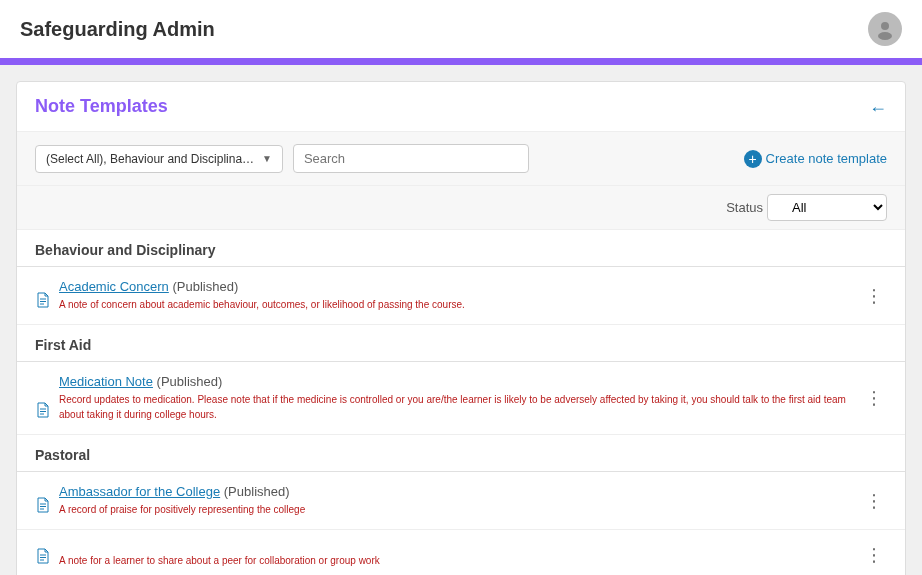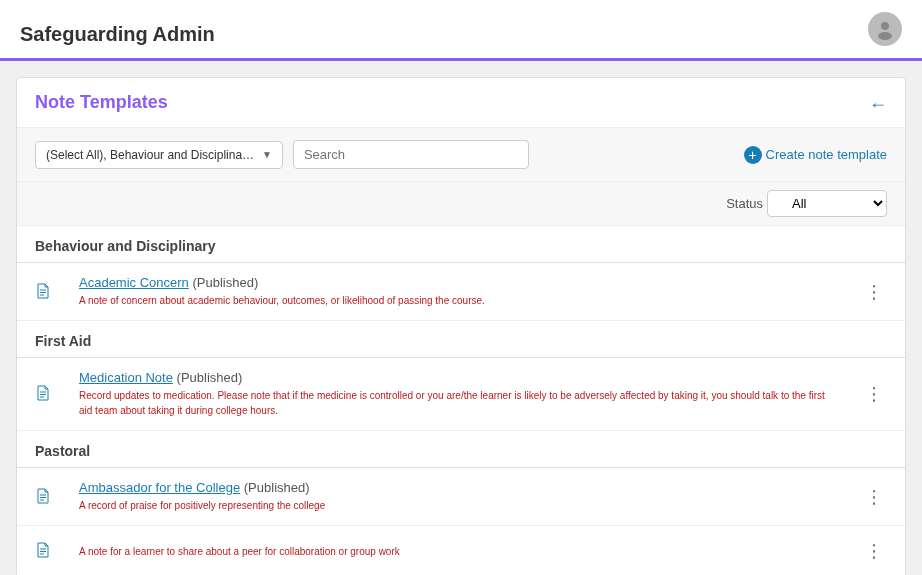--- a/index.html
+++ b/index.html
@@ -10,23 +10,23 @@
       color: #333;
       width: 922px;
       min-height: 575px;
     }
 
     
     .top-header {
       background: #fff;
       padding: 12px 20px;
       display: flex;
-      align-items: flex-end;
+      align-items: center;
       justify-content: space-between;
-      border-bottom: 3px solid #8b5cf6;
+      border-bottom: 7px solid #8b5cf6;
     }
     .top-header-title {
       font-size: 20px;
       font-weight: bold;
       color: #333;
     }
     .avatar {
       width: 34px;
       height: 34px;
       border-radius: 50%;
@@ -171,25 +171,25 @@
       font-size: 14px;
       font-weight: bold;
       color: #444;
       background: #fff;
       border-bottom: 1px solid #e0e0e0;
     }
 
     
     .template-item {
       display: flex;
-      align-items: center;
+      align-items: flex-end;
       padding: 12px 18px;
       background: #fff;
       border-bottom: 1px solid #eee;
-      gap: 28px;
+      gap: 8px;
     }
     .template-icon {
       color: #1a7cb5;
       font-size: 16px;
       margin-top: 2px;
       flex-shrink: 0;
     }
     .template-body {
       flex: 1;
     }

